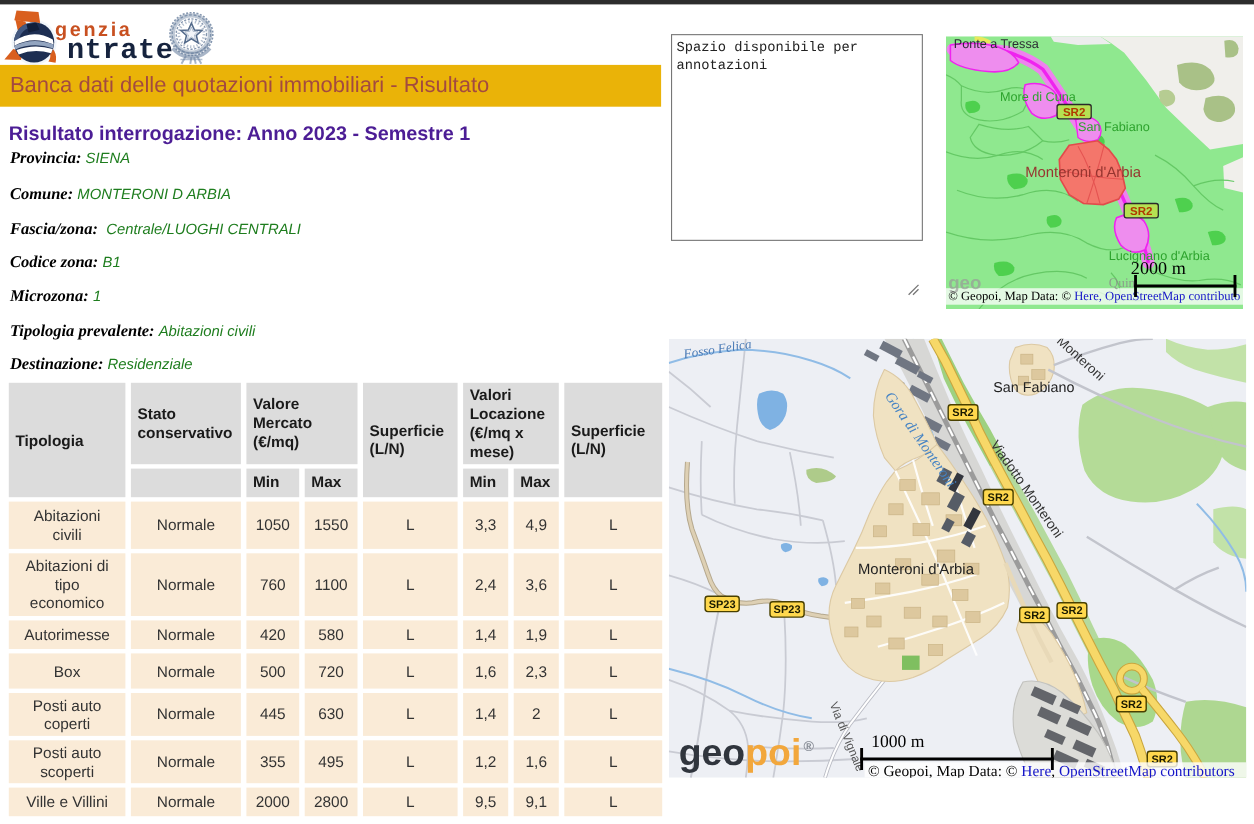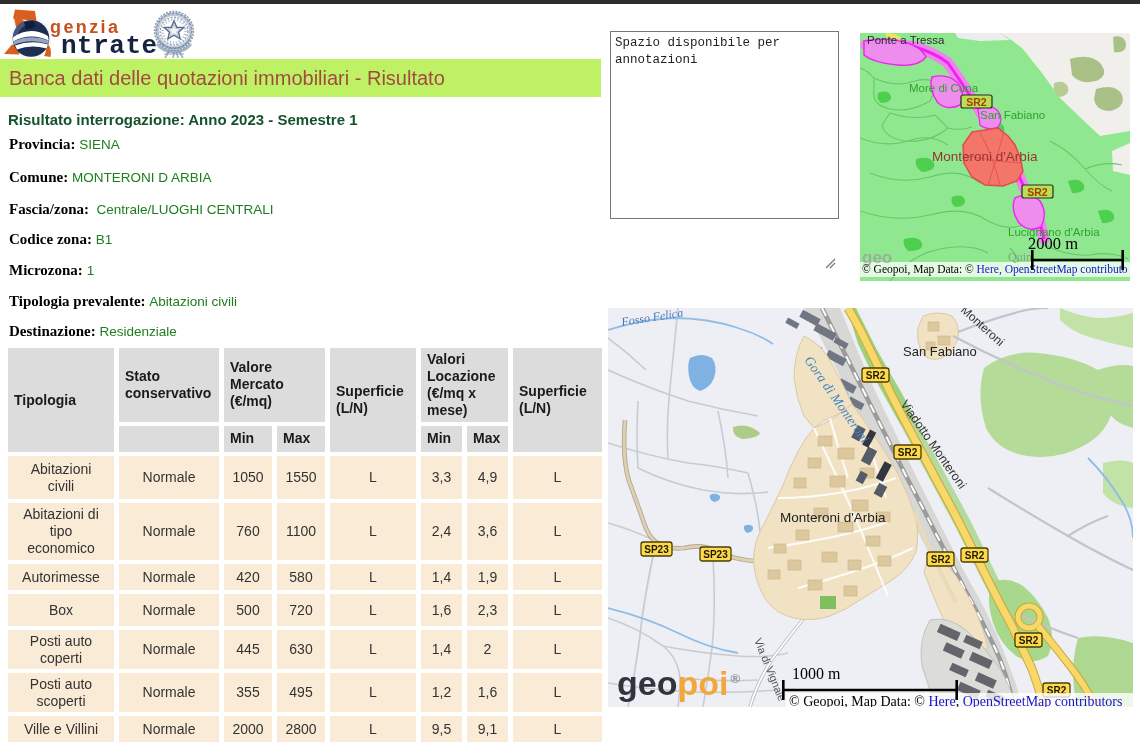--- a/index.html
+++ b/index.html
@@ -3,25 +3,25 @@
 <meta charset="utf-8">
 <style>
   html,body{margin:0;padding:0;background:#fff;}
   #page{position:relative;width:1140px;height:749px;overflow:hidden;background:#fff;
         font-family:"Liberation Sans",sans-serif;}
   #topbar{position:absolute;left:0;top:0;width:1140px;height:4px;background:#2d2d2d;}
   .genzia{position:absolute;left:50px;top:18px;font-family:Liberation Sans, sans-serif;
           font-weight:bold;font-size:18px;line-height:18px;letter-spacing:2.4px;color:#c85020;}
   .ntrate{position:absolute;left:61px;top:33px;font-family:"Liberation Mono",monospace;
           font-weight:bold;font-size:26px;line-height:26px;letter-spacing:0.5px;color:#16233e;}
-  #banner{position:absolute;left:0;top:59px;width:601px;height:38px;background:#bef264;
+  #banner{position:absolute;left:0;top:59px;width:601px;height:38px;background:#eab308;
           color:#a34a40;font-size:20px;line-height:38px;padding-left:9px;box-sizing:border-box;}
-  #heading{position:absolute;left:8px;top:111px;font-size:15px;font-weight:bold;color:#14532d;}
+  #heading{position:absolute;left:8px;top:111px;font-size:18px;font-weight:bold;color:#4c1d95;}
   .fld{position:absolute;left:9px;font-family:"Liberation Serif",serif;font-weight:bold;
-       font-size:15px;color:#000;}
+       font-size:15px;color:#000;font-style:italic;}
   .fld .v{font-family:"Liberation Sans",sans-serif;font-weight:normal;font-size:13.5px;
           color:#1e7d1e;}
   
   #qtable{position:absolute;left:3px;top:344px;border-collapse:separate;border-spacing:5px 4px;
           table-layout:fixed;}
   #qtable td,#qtable th{margin:0;font-size:14px;line-height:17px;}
   #qtable th{background:#dcdcdc;color:#1a1a1a;font-weight:bold;text-align:left;
              padding:0 4px 0 6px;vertical-align:middle;}
   #qtable td{background:#faebd7;color:#333;text-align:center;vertical-align:middle;
              padding:0 8px;font-weight:normal;box-sizing:border-box;}

